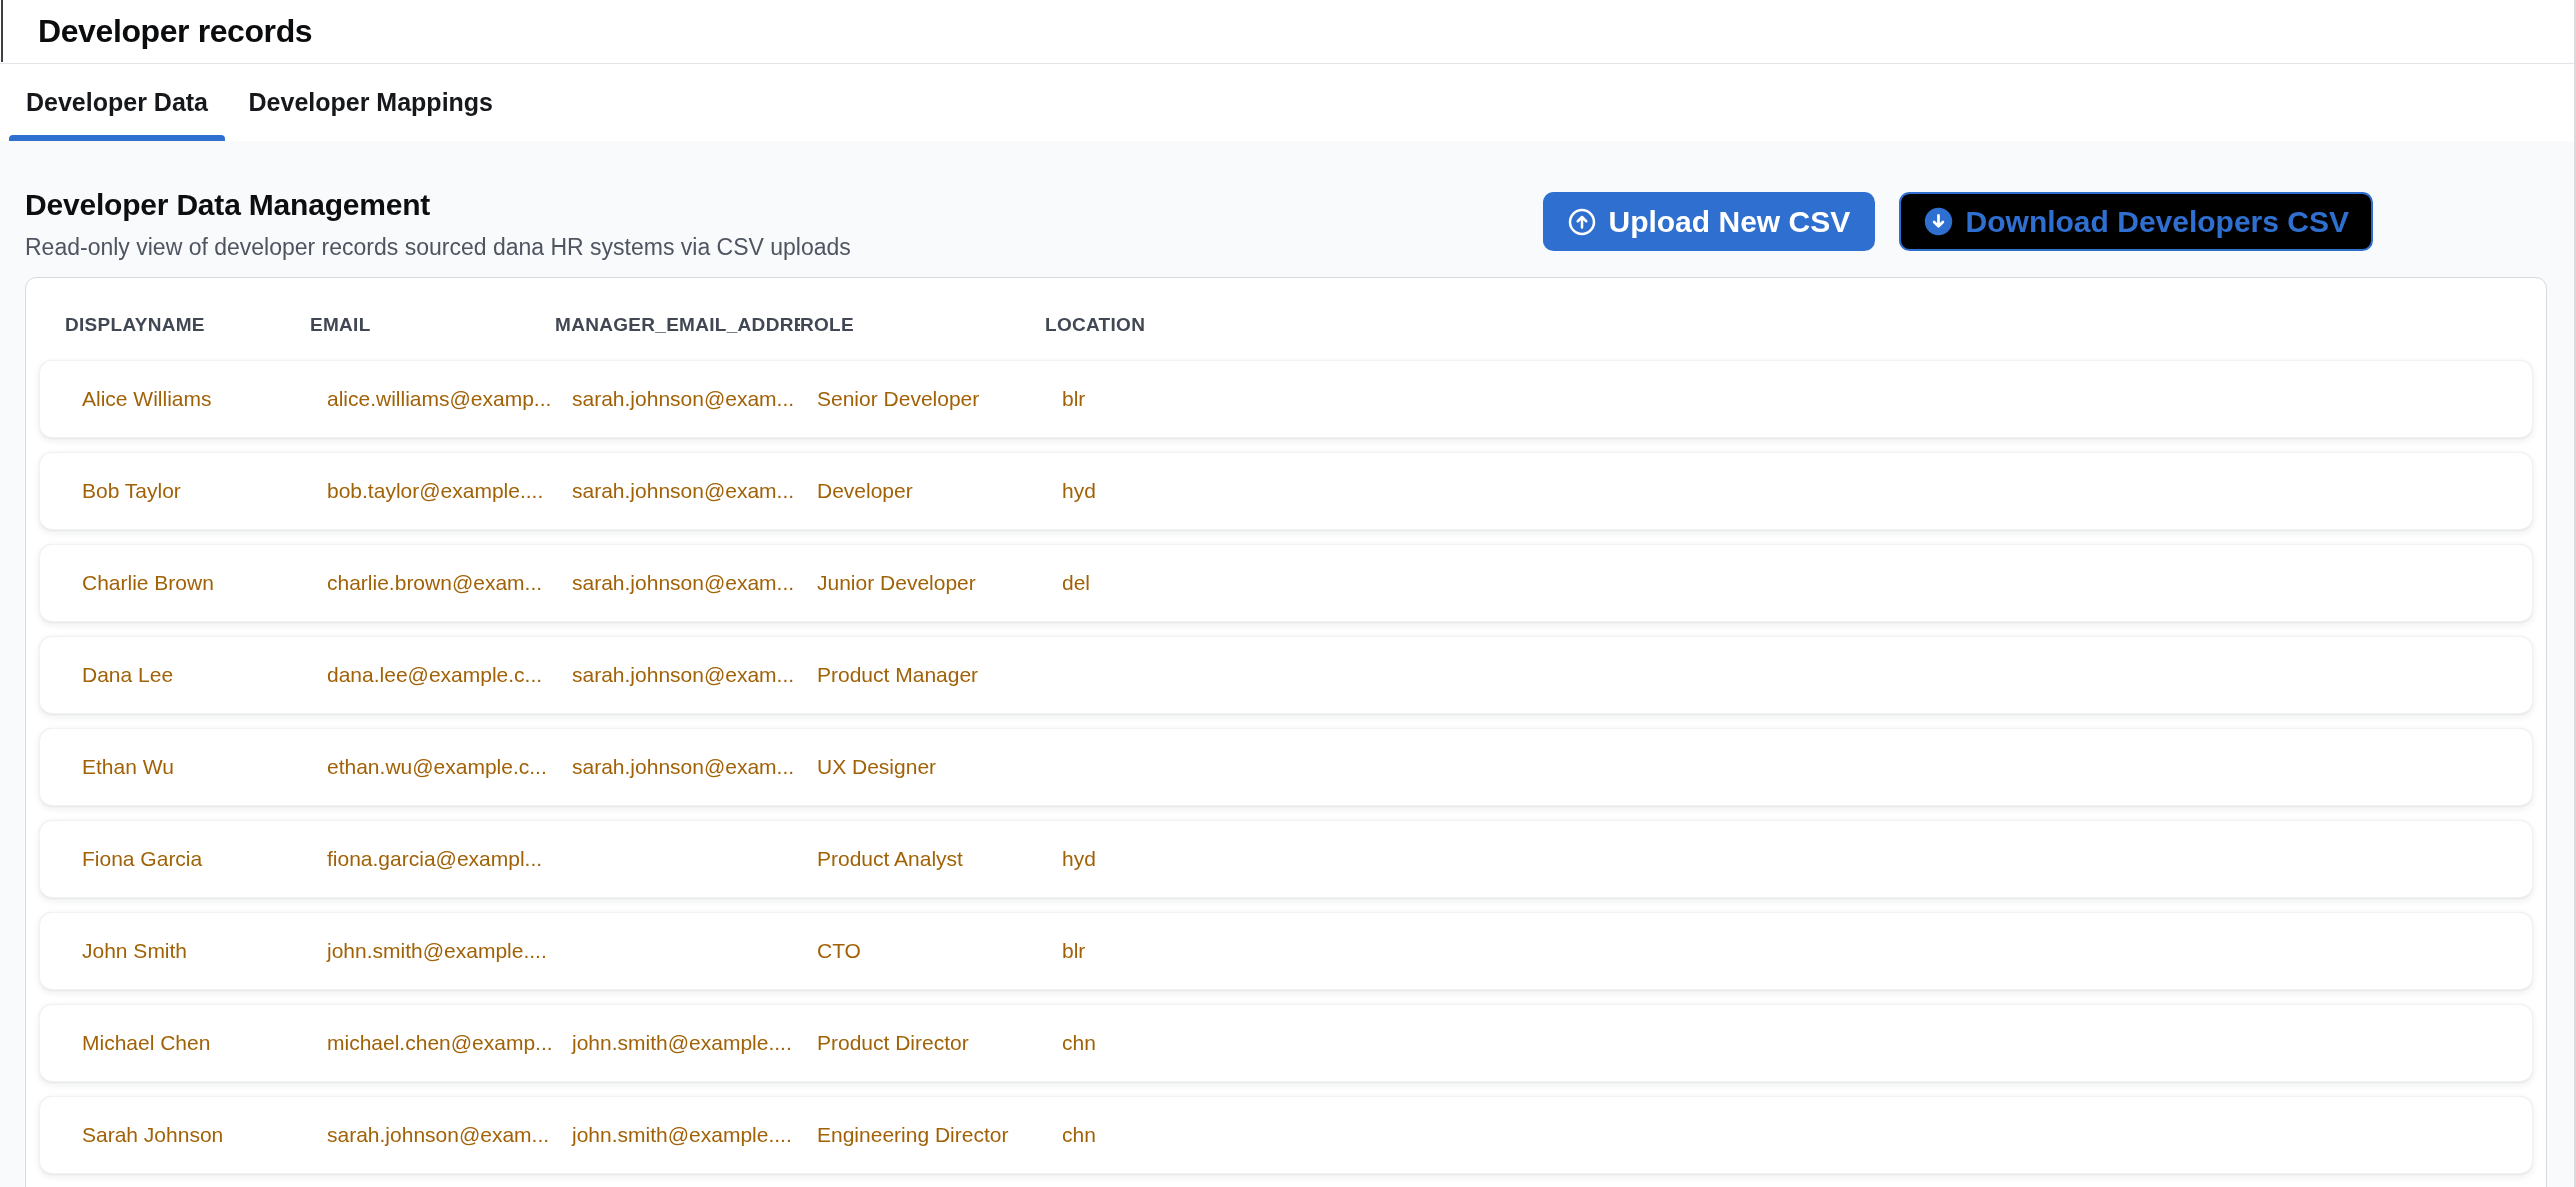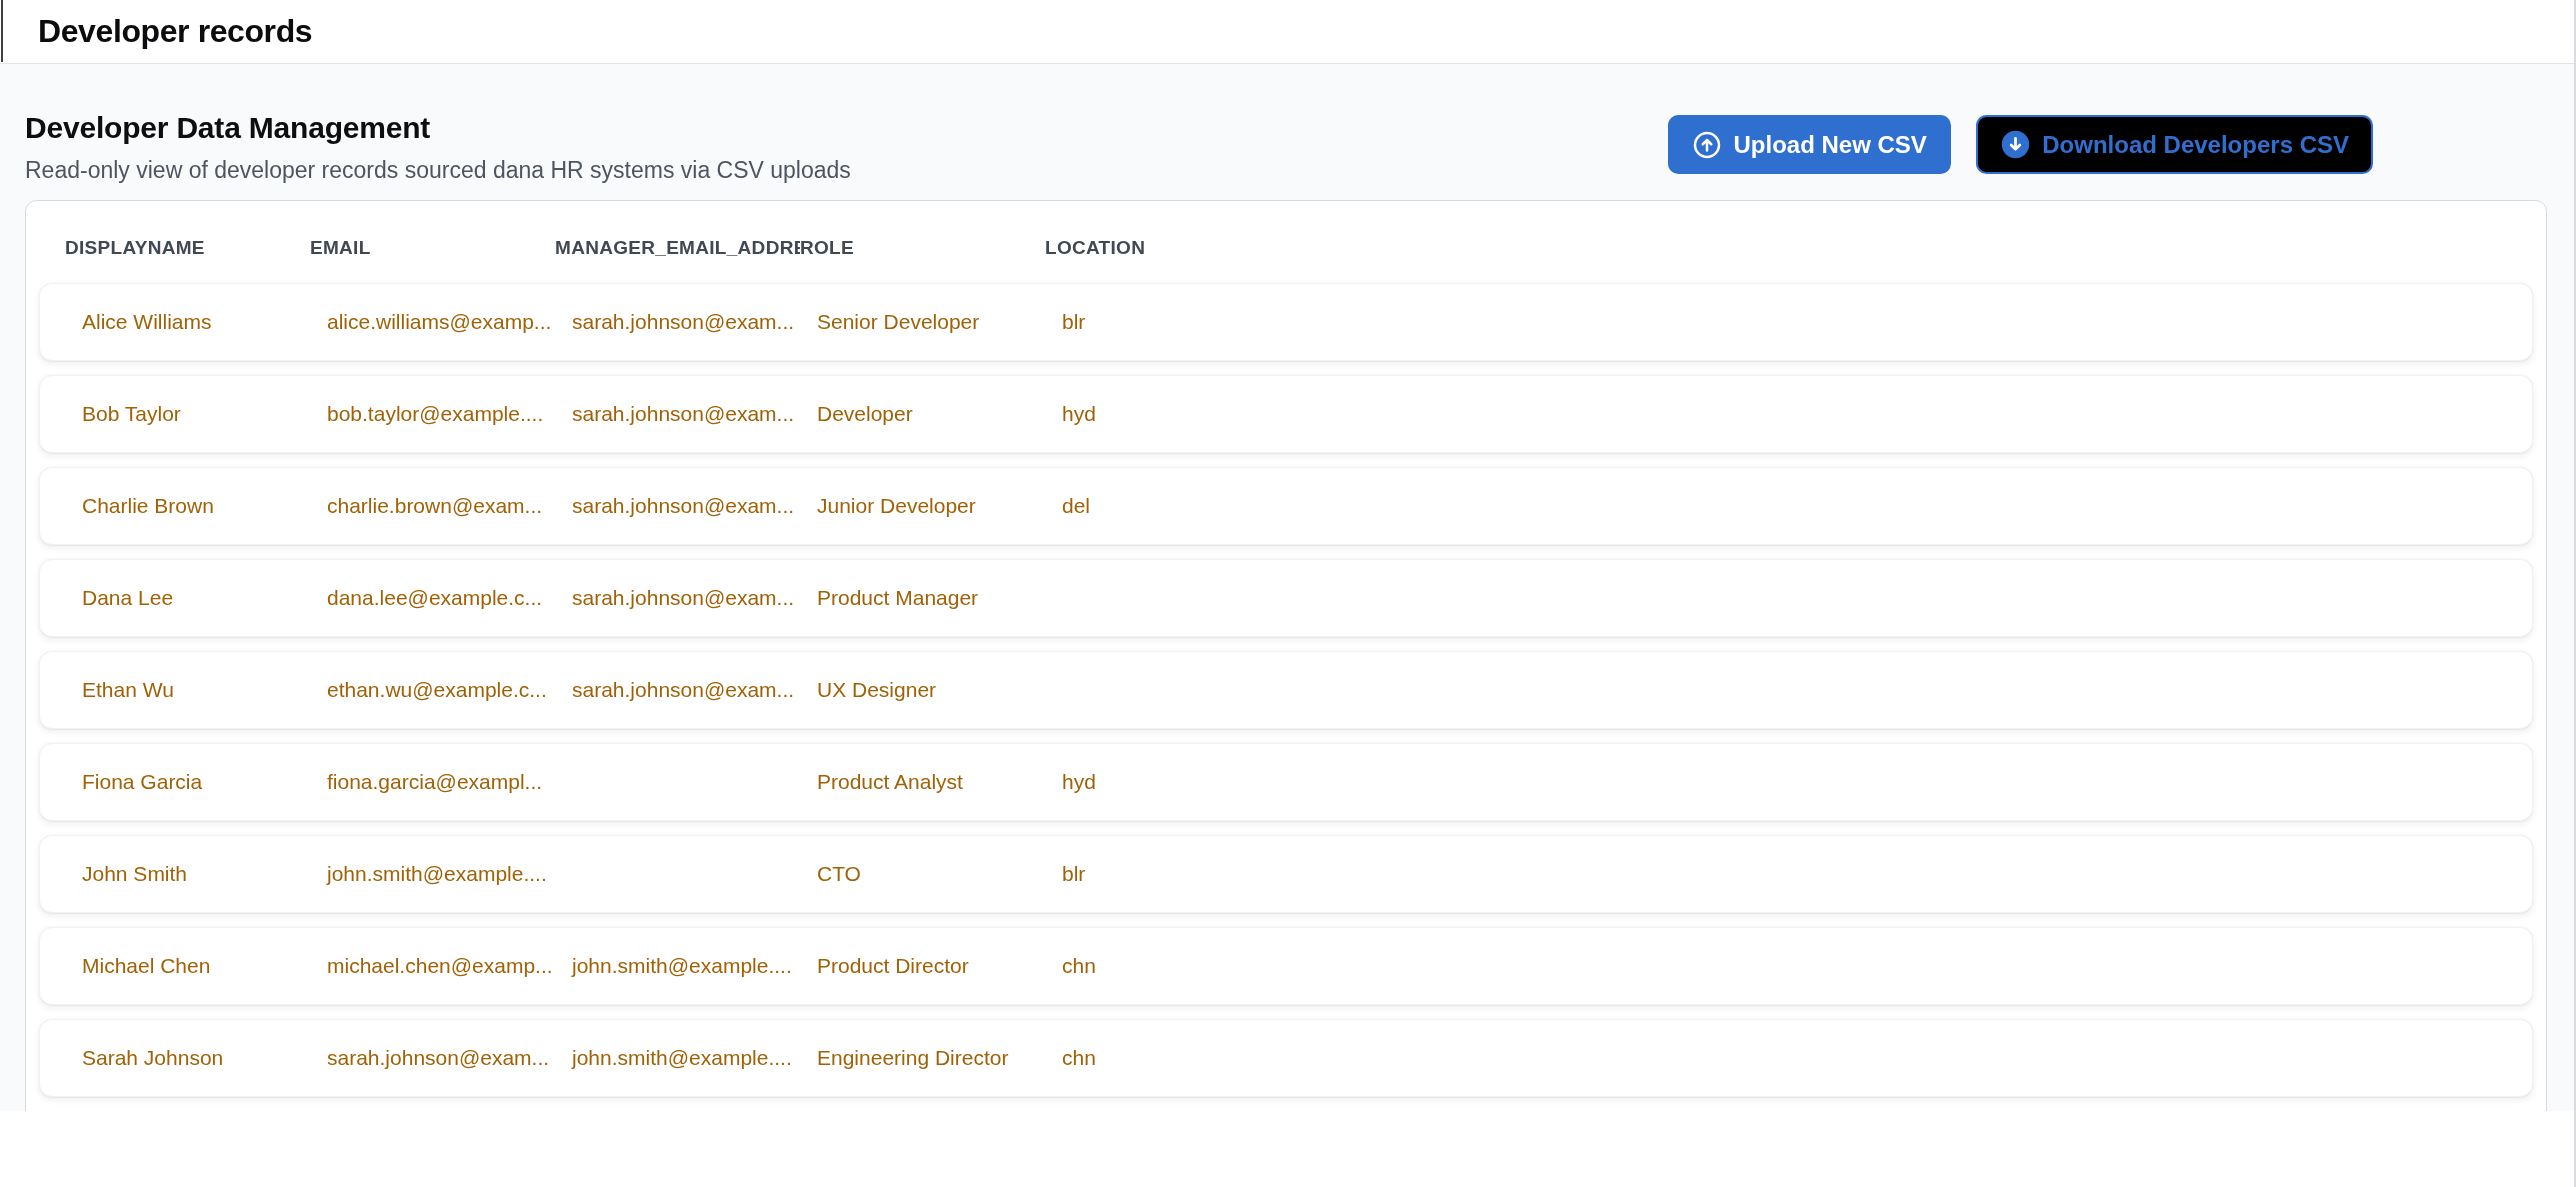--- a/index.html
+++ b/index.html
@@ -53,21 +53,21 @@
     letter-spacing: -0.2px;
   }
   .section-text p {
     margin-top: 9.8px; font-size: 23px; line-height: 28px; color: #4e5560;
   }
   .buttons { display: flex; gap: 24.5px; margin-top: -4.1px; }
   .btn {
     height: 59px; border-radius: 10.6px; border: none;
     display: inline-flex; align-items: center; gap: 11.4px; padding: 0 24.5px;
     font-family: "Liberation Sans", sans-serif;
-    font-size: 24px; font-weight: 700; cursor: pointer; white-space: nowrap;
+    font-size: 30px; font-weight: 700; cursor: pointer; white-space: nowrap;
   }
   .btn svg { flex: 0 0 auto; }
   .btn-primary { background: var(--accent); color: #ffffff; }
   .btn-outline {
     background: #000000; color: var(--accent);
     border: 2.5px solid var(--accent); padding: 0 22px;
   }
 
   
   .table-card {
@@ -99,20 +99,28 @@
 </head>
 <body>
 
 <div class="app" style="--accent:#2e6fd0;">
 
   <header class="top-header">
     <span class="left-edge"></span>
     <h1 class="page-title">Developer records</h1>
   </header>
 
+  <nav class="tab-bar">
+    <div class="tab active">
+      <span>Developer Data</span>
+    </div>
+    <div class="tab">
+      <span>Developer Mappings</span>
+    </div>
+  </nav>
 
   <main class="content">
 
     <div class="section-row">
       <div class="section-text">
         <h2>Developer Data Management</h2>
         <p>Read-only view of developer records sourced dana HR systems via CSV uploads</p>
       </div>
       <div class="buttons">
         <button class="btn btn-primary">

